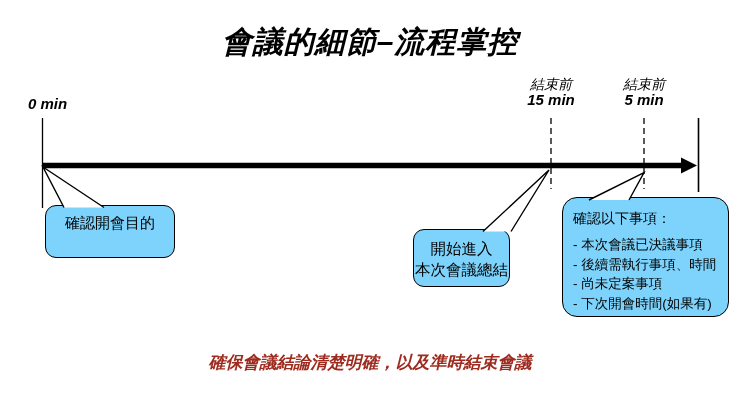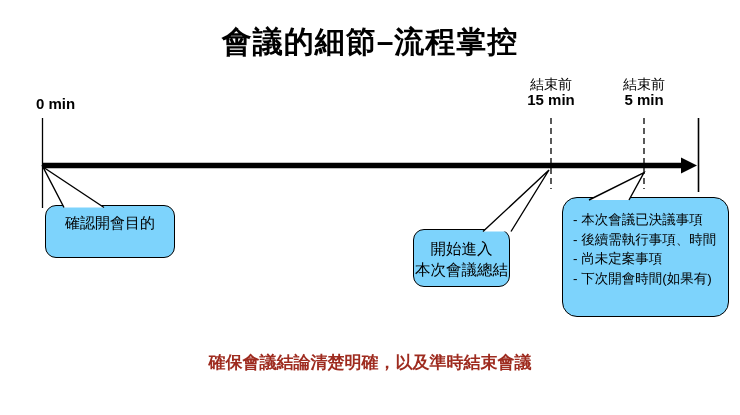--- a/index.html
+++ b/index.html
@@ -4,35 +4,35 @@
 <style>
   html,body{margin:0;padding:0;background:#fff;}
   #canvas{
     position:relative;
     width:740px;height:415px;
     background:#ffffff;
     font-family:"Liberation Sans","DejaVu Sans",sans-serif;
     color:#000;
     overflow:hidden;
   }
-  .abs{position:absolute;}
+  .abs{position:absolute;font-style:italic;}
   #title{
     left:0;top:22px;width:740px;
     text-align:center;
     font-size:30px;font-weight:bold;
     letter-spacing:1px;
     z-index:4;
   }
   .time-label{
     z-index:4;
     text-align:center;
     line-height:16px;
   }
   #label-0min{
-    left:36px;top:96px;
+    left:28px;top:96px;
     font-size:15px;font-weight:bold;
     text-align:left;
   }
   #label-15min{left:511px;top:76px;width:80px;}
   #label-5min{left:604px;top:76px;width:80px;}
   .time-label .cjk{font-size:14px;font-weight:normal;display:block;}
   .time-label .num{font-size:15px;font-weight:bold;display:block;}
   svg.layer{position:absolute;left:0;top:0;z-index:1;pointer-events:none;}
   svg.layer.top{z-index:3;}
   .bubble{
@@ -112,20 +112,21 @@
   <div class="bubble" id="bubble-start">
     <div>確認開會目的</div>
   </div>
 
   <div class="bubble" id="bubble-summary">
     <div>開始進入</div>
     <div>本次會議總結</div>
   </div>
 
   <div class="bubble" id="bubble-checklist">
+    <div class="header">確認以下事項：</div>
     <div class="item">- 本次會議已決議事項</div>
     <div class="item">- 後續需執行事項、時間</div>
     <div class="item">- 尚未定案事項</div>
     <div class="item">- 下次開會時間(如果有)</div>
   </div>
 
   <svg class="layer top" width="740" height="415" viewBox="0 0 740 415">
     <path d="M 64,207.5 L 43,167 L 104,207.5" fill="#fff" stroke="#000" stroke-width="1.4"></path>
     <path d="M 483,231.5 L 549,170 L 511,231.5" fill="#fff" stroke="#000" stroke-width="1.4"></path>
     <path d="M 589,200 L 644,172.5 L 629,200" fill="#fff" stroke="#000" stroke-width="1.4"></path>

